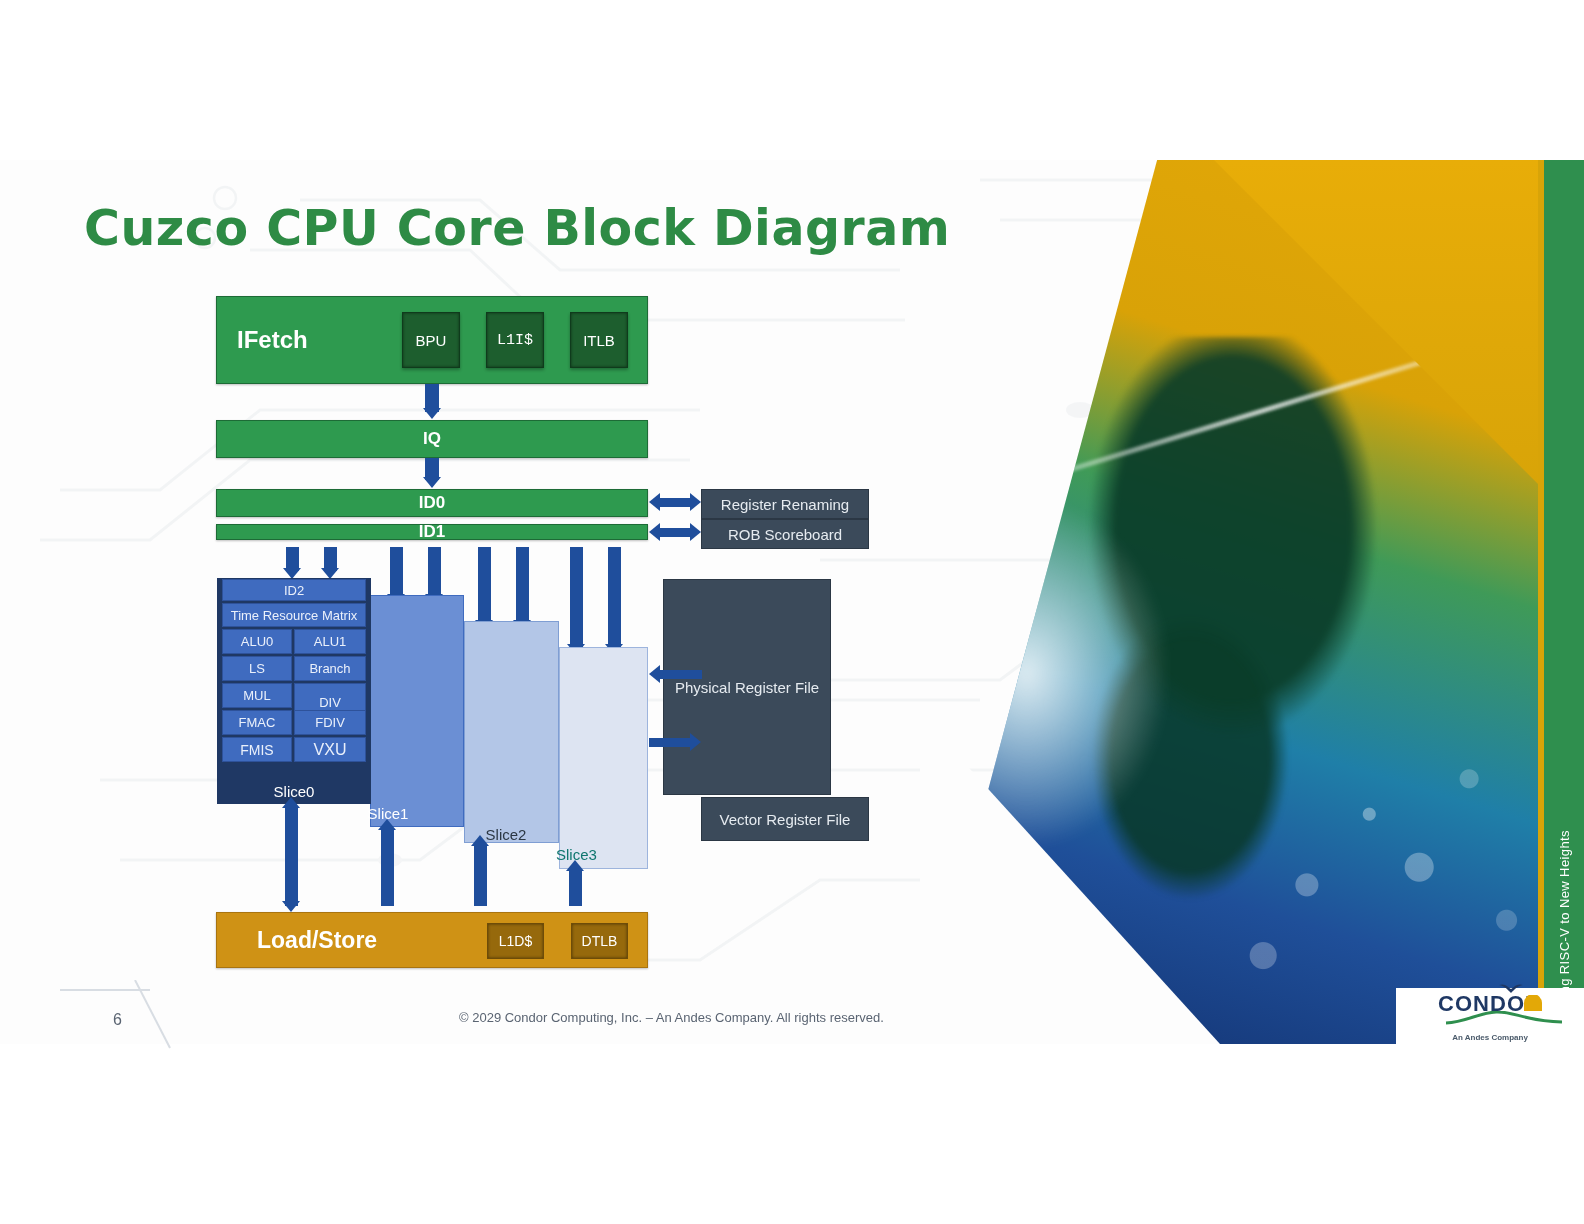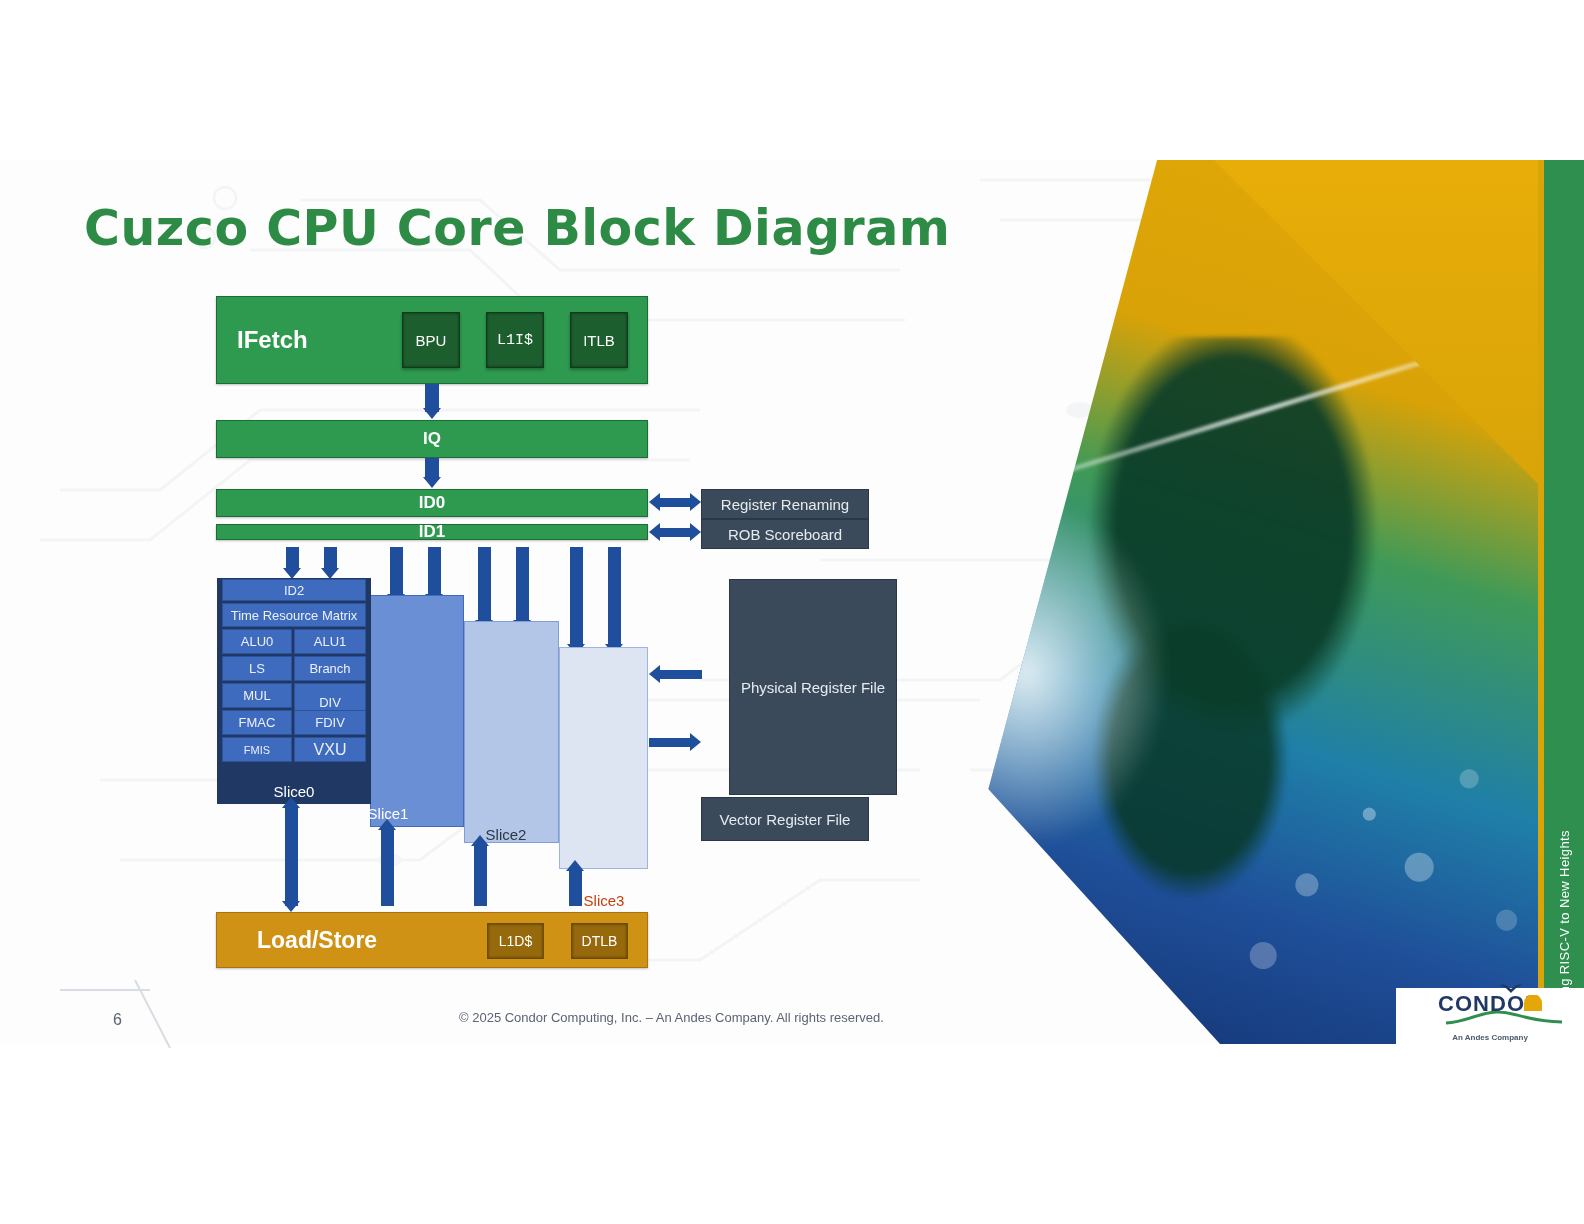--- a/index.html
+++ b/index.html
@@ -205,21 +205,21 @@
     <div class="arrowhead ah-down" style="left:475px;top:620px;"></div>
     <div class="ar" style="left:516px;top:547px;width:13px;height:76px;"></div>
     <div class="arrowhead ah-down" style="left:513px;top:620px;"></div>
 
     <div class="ar" style="left:570px;top:547px;width:13px;height:100px;"></div>
     <div class="arrowhead ah-down" style="left:567px;top:644px;"></div>
     <div class="ar" style="left:608px;top:547px;width:13px;height:100px;"></div>
     <div class="arrowhead ah-down" style="left:605px;top:644px;"></div>
 
     <div class="blk slice3" style="left:559px;top:647px;width:89px;height:222px;"></div>
-    <div class="slice-lbl" style="left:556px;top:846px;width:96px;text-align:center;color:#c2410c;margin-top:46px;">Slice3</div>
+    <div class="slice-lbl" style="left:556px;top:846px;width:96px;text-align:left;color:#0f766e;">Slice3</div>
 
     <div class="blk slice2" style="left:464px;top:621px;width:95px;height:222px;"></div>
     <div class="slice-lbl" style="left:458px;top:826px;width:96px;text-align:center;color:#2b3744;">Slice2</div>
 
     <div class="blk slice1" style="left:370px;top:595px;width:94px;height:232px;"></div>
     <div class="slice-lbl" style="left:340px;top:805px;width:96px;text-align:center;color:#ffffff;">Slice1</div>
 
     <div class="blk navy" style="left:217px;top:578px;width:154px;height:226px;display:block;"></div>
     <div class="slice-lbl" style="left:217px;top:783px;width:154px;text-align:center;color:#ffffff;">Slice0</div>
 
@@ -251,28 +251,28 @@
         <span>DIV</span>
       </div>
 
     <div class="blk bluebox" style="left:222px;top:710px;width:70px;height:25px;font-size:13px;">
         <span>FMAC</span>
       </div>
     <div class="blk bluebox" style="left:294px;top:710px;width:72px;height:25px;font-size:13px;">
         <span>FDIV</span>
       </div>
 
-    <div class="blk bluebox" style="left:222px;top:737px;width:70px;height:25px;font-size:11px;">
+    <div class="blk bluebox" style="left:222px;top:737px;width:70px;height:25px;font-size:14px;">
         <span>FMIS</span>
       </div>
     <div class="blk bluebox" style="left:294px;top:737px;width:72px;height:25px;font-size:16px;">
         <span>VXU</span>
       </div>
 
-    <div class="blk slate" style="left:729px;top:579px;width:168px;height:216px;">
+    <div class="blk slate" style="left:663px;top:579px;width:168px;height:216px;">
       <span>Physical Register File</span>
     </div>
     <div class="blk slate" style="left:701px;top:797px;width:168px;height:44px;">
       <span>Vector Register File</span>
     </div>
 
     <div class="ar" style="left:660px;top:670px;width:42px;height:9px;"></div>
     <div class="arrowhead ah-left" style="left:649px;top:665px;"></div>
     <div class="ar" style="left:649px;top:738px;width:42px;height:9px;"></div>
     <div class="arrowhead ah-right" style="left:690px;top:733px;"></div>
@@ -298,21 +298,21 @@
     <div class="ar" style="left:569px;top:869px;width:13px;height:37px;"></div>
     <div class="arrowhead ah-up" style="left:566px;top:860px;"></div>
 
   </div>
 
   <svg class="slash" viewBox="0 0 120 70">
     <line x1="0" y1="10" x2="90" y2="10" stroke="#d8dde3" stroke-width="2"></line>
     <line x1="75" y1="0" x2="110" y2="68" stroke="#d8dde3" stroke-width="2"></line>
   </svg>
   <div class="pagenum">6</div>
-  <div class="footer-copy">© 2025 Condor Computing, Inc. – An Andes Company. All rights reserved.</div>
+  <div class="footer-copy">© 2029 Condor Computing, Inc. – An Andes Company. All rights reserved.</div>
 
   <div class="logo-box">
     <div class="logo-word">
       <svg width="26" height="12" viewBox="0 0 26 12" style="position:absolute;left:60px;top:-9px;">
         <path d="M1 3 C7 1 10 5 13 7 C16 5 19 1 25 3 C19 4 16 8 13 11 C10 8 7 4 1 3 Z" fill="#1f3864"></path>
       </svg>
       <span>CONDOR</span>
       <svg width="22" height="16" viewBox="0 0 22 16" style="position:absolute;left:84px;top:4px;">
         <path d="M2 16 L2 8 A9 9 0 0 1 20 8 L20 16 Z" fill="#e3a807"></path>
       </svg>

